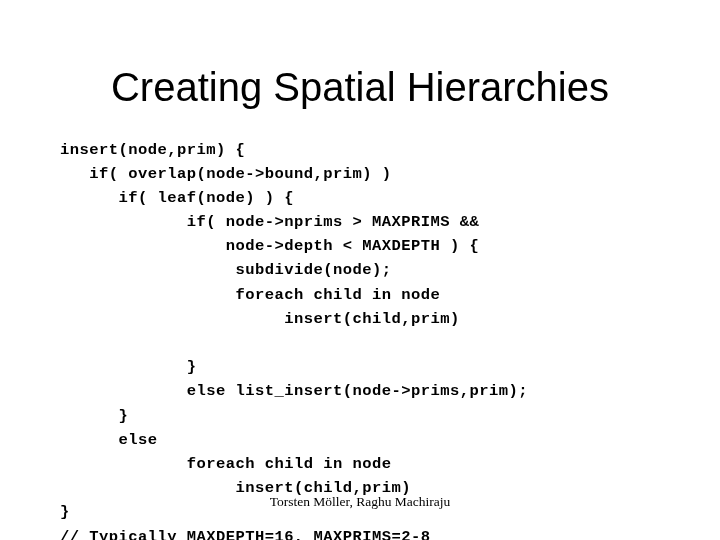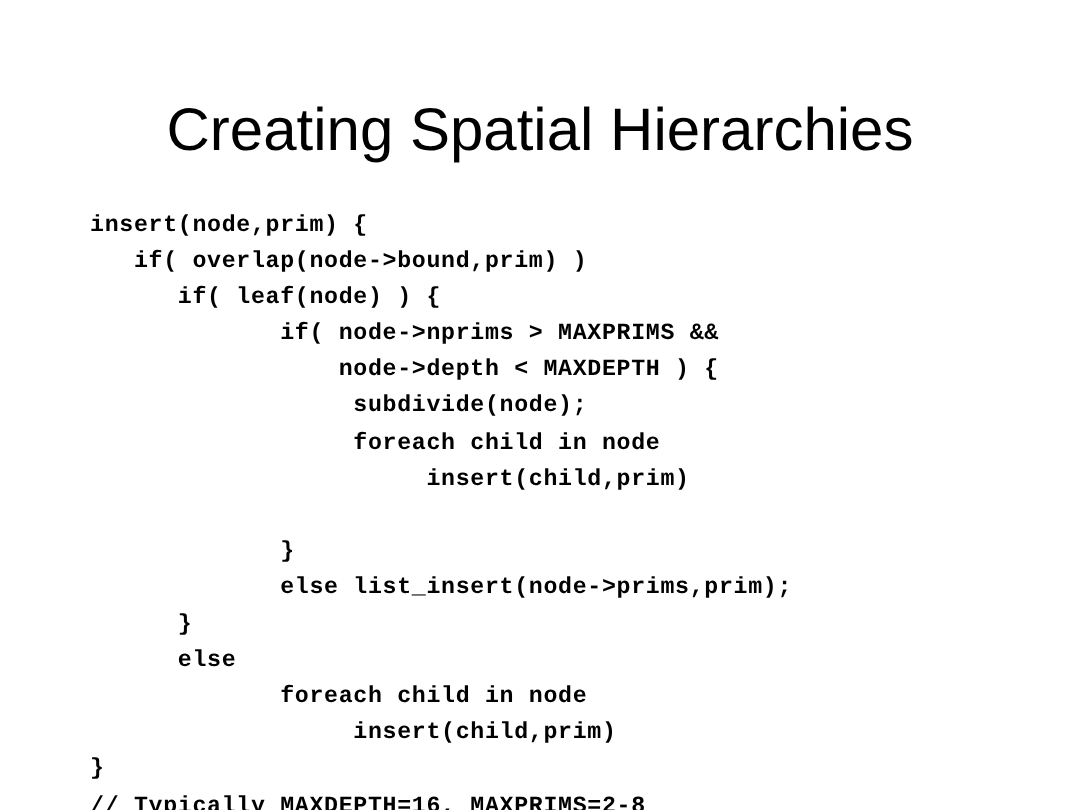--- a/index.html
+++ b/index.html
@@ -69,14 +69,15 @@
 </style>
 </head>
 <body>
 
 <div id="slide">
 
   <h1 id="slide-title">Creating Spatial Hierarchies</h1>
 
   <pre id="code-block"><span class="code-line">insert(node,prim) {</span><span class="code-line">   if( overlap(node-&gt;bound,prim) )</span><span class="code-line">      if( leaf(node) ) {</span><span class="code-line">             if( node-&gt;nprims &gt; MAXPRIMS &amp;&amp;</span><span class="code-line">                 node-&gt;depth &lt; MAXDEPTH ) {</span><span class="code-line">                  subdivide(node);</span><span class="code-line">                  foreach child in node</span><span class="code-line">                       insert(child,prim)</span><span class="code-line">&nbsp;</span><span class="code-line">             }</span><span class="code-line">             else list_insert(node-&gt;prims,prim);</span><span class="code-line">      }</span><span class="code-line">      else</span><span class="code-line">             foreach child in node</span><span class="code-line">                  insert(child,prim)</span><span class="code-line">}</span><span class="code-line">// Typically MAXDEPTH=16, MAXPRIMS=2-8</span></pre>
 
+  <div id="slide-footer">Torsten Möller, Raghu Machiraju</div>
 
 </div>
 
 </body></html>

